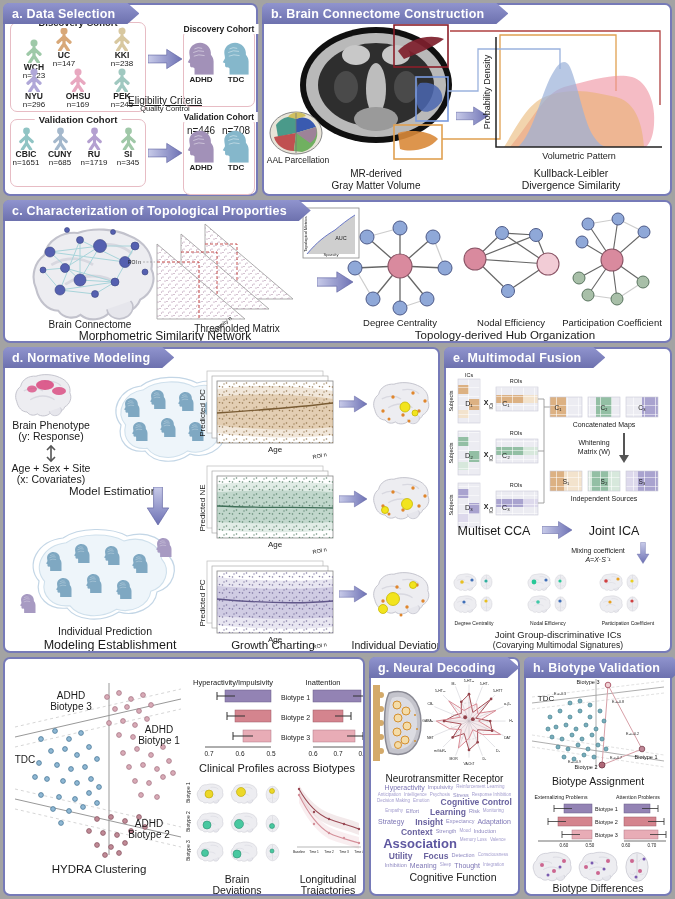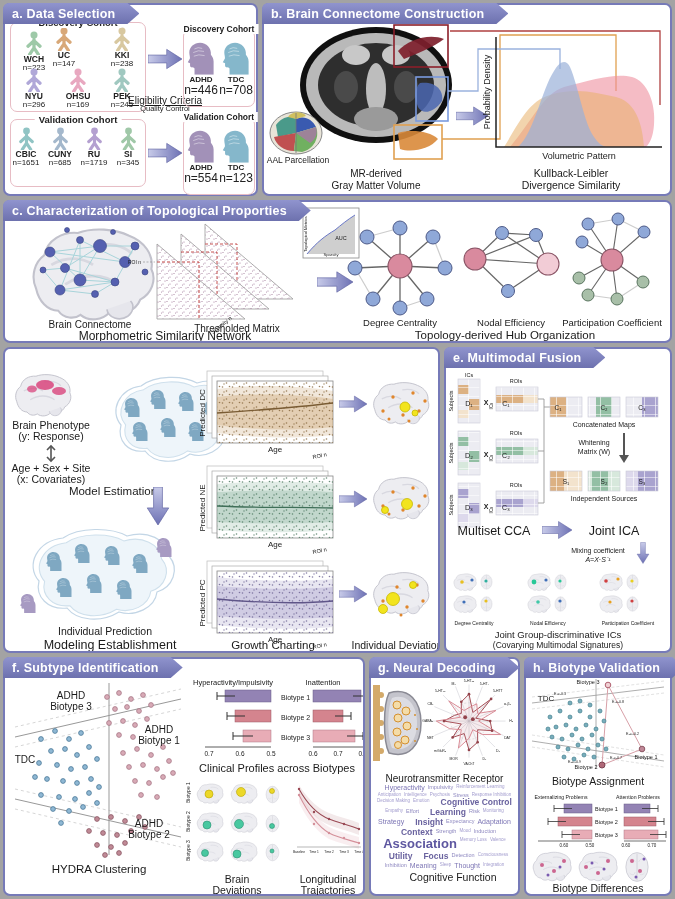--- a/index.html
+++ b/index.html
@@ -14,21 +14,21 @@
   svg{display:block;}
   svg text{font-family:"Liberation Sans",sans-serif;fill:#1a1a1a;}
   .pbox{position:absolute;border:1.5px solid #e7bcc4;border-radius:7px;box-sizing:border-box;}
   .pbox-label{position:absolute;background:#fff;padding:0 4px;font-size:9.5px;font-weight:bold;
       color:#222;white-space:nowrap;transform:translateX(-50%);z-index:2;}
   .site{position:absolute;display:flex;flex-direction:column;align-items:center;width:40px;color:#222;}
   .site .nm{font-size:8.5px;font-weight:bold;line-height:1.1;}
   .site .nn{font-size:8px;line-height:1.1;}
   .headgrp{position:absolute;display:flex;flex-direction:column;align-items:center;width:34px;color:#222;}
   .headgrp .nm{font-size:8px;font-weight:bold;line-height:1.15;}
-  .headgrp .nn{font-size:12px;line-height:1.1;}
+  .headgrp .nn{font-size:10px;line-height:1.1;margin-top:41px;}
   .cloud{position:absolute;display:flex;flex-wrap:wrap;justify-content:center;align-content:center;
       column-gap:3px;row-gap:0;text-align:center;line-height:1.15;}
   .w1{font-size:13px;font-weight:bold;color:#5e57a0;}
   .w2{font-size:8.5px;font-weight:bold;color:#6a639f;margin-left:8px;}
   .w3{font-size:7px;color:#7d76b5;}
   .w4{font-size:5.5px;color:#8f89c0;}
   .w5{font-size:4.5px;color:#a29cce;}
 </style>
 </head>
 <body>
@@ -103,21 +103,21 @@
 
 <div id="fig">
 
   <section class="panel" style="left:3px;top:3px;width:255px;height:193px;">
     <div class="hdr">
         <span>a. Data Selection</span>
       </div>
     <div class="pbox" style="left:5px;top:17px;width:136px;height:90px;"></div>
     <div class="pbox-label" style="left:73px;top:12px;">Discovery Cohort</div>
 
-    <div class="site" style="left:9px;top:26px;">
+    <div class="site" style="left:9px;top:34px;">
       <svg width="20" height="24" viewBox="0 0 36 44" style="color:#9ec9a8">
           <use href="#sym-person"></use>
         </svg>
       <div class="nm">WCH</div>
       <div class="nn">n=223</div>
     </div>
     <div class="site" style="left:39px;top:22px;">
       <svg width="20" height="24" viewBox="0 0 36 44" style="color:#d8a878">
           <use href="#sym-person"></use>
         </svg>
@@ -437,20 +437,23 @@
       <text x="232" y="130" font-size="10" text-anchor="middle">Thresholded Matrix</text>
       <text x="160" y="138" font-size="12" text-anchor="middle">Morphometric Similarity Network</text>
       <text x="395" y="124" font-size="9.5" text-anchor="middle">Degree Centrality</text>
       <text x="506" y="124" font-size="9.5" text-anchor="middle">Nodal Efficiency</text>
       <text x="607" y="124" font-size="9.5" text-anchor="middle">Participation Coefficient</text>
       <text x="500" y="137" font-size="11.5" text-anchor="middle">Topology-derived Hub Organization</text>
     </svg>
   </section>
 
   <section class="panel" style="left:3px;top:347px;width:437px;height:306px;">
+    <div class="hdr">
+        <span>d. Normative Modeling</span>
+      </div>
     <svg class="abs" style="left:0;top:20px;" width="433" height="282" viewBox="0 0 433 282">
 
       <g>
         <use href="#sym-brain-side" x="6" y="4" width="64" height="46"></use>
         <ellipse cx="40" cy="16" rx="9" ry="5" fill="#d8447c" opacity=".85"></ellipse>
         <ellipse cx="54" cy="22" rx="7" ry="4" fill="#d8447c" opacity=".8"></ellipse>
         <ellipse cx="27" cy="20" rx="5" ry="3.5" fill="#d8447c" opacity=".75"></ellipse>
       </g>
       <text x="46" y="60" font-size="10.5" text-anchor="middle">Brain Phenotype</text>
       <text x="46" y="71" font-size="10.5" text-anchor="middle">(y: Response)</text>
@@ -743,23 +746,20 @@
       </g>
       <text x="28" y="256" font-size="5" text-anchor="middle" fill="#333">Degree Centrality</text>
       <text x="102" y="256" font-size="5" text-anchor="middle" fill="#333">Nodal Efficiency</text>
       <text x="182" y="256" font-size="5" text-anchor="middle" fill="#333">Participation Coefficient</text>
       <text x="112" y="269" font-size="9.5" text-anchor="middle">Joint Group-discriminative ICs</text>
       <text x="112" y="279" font-size="8.5" text-anchor="middle">(Covarying Multimodal Signatures)</text>
     </svg>
   </section>
 
   <section class="panel" style="left:3px;top:657px;width:362px;height:239px;">
-    <div class="hdr">
-        <span>f. Subtype Identification</span>
-      </div>
     <svg class="abs" style="left:0;top:18px;" width="358" height="218" viewBox="0 0 358 218">
 
       <g transform="translate(6,2)">
         <g stroke="#ccc" stroke-width=".8" stroke-dasharray="3,3">
           <line x1="4" y1="48" x2="170" y2="10"></line>
             <line x1="4" y1="68" x2="170" y2="30"></line>
           <line x1="4" y1="110" x2="170" y2="148"></line>
             <line x1="4" y1="130" x2="170" y2="168"></line>
         </g>
         <g stroke="#999" stroke-width="1">

